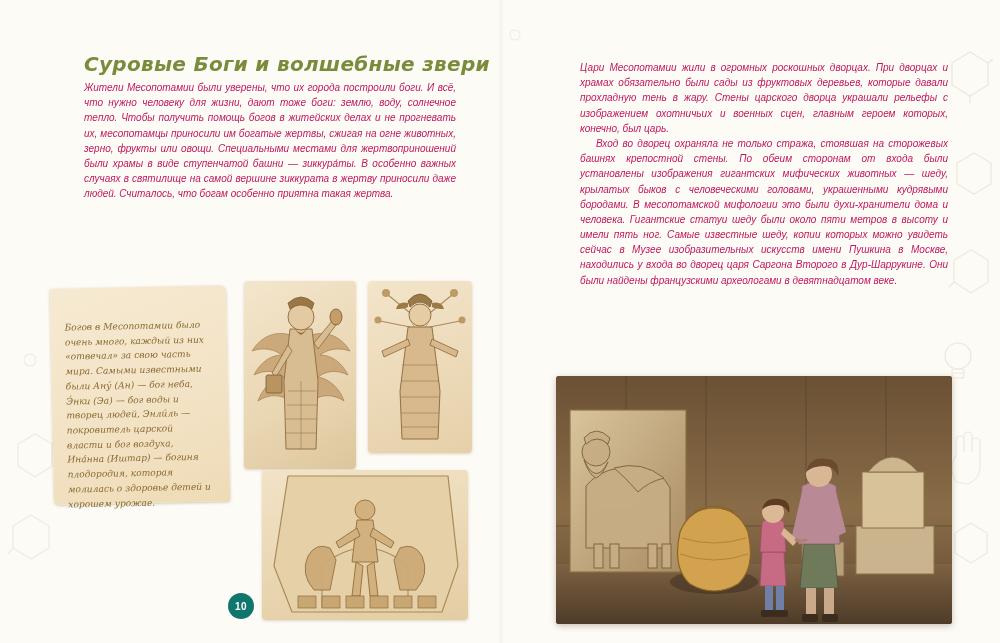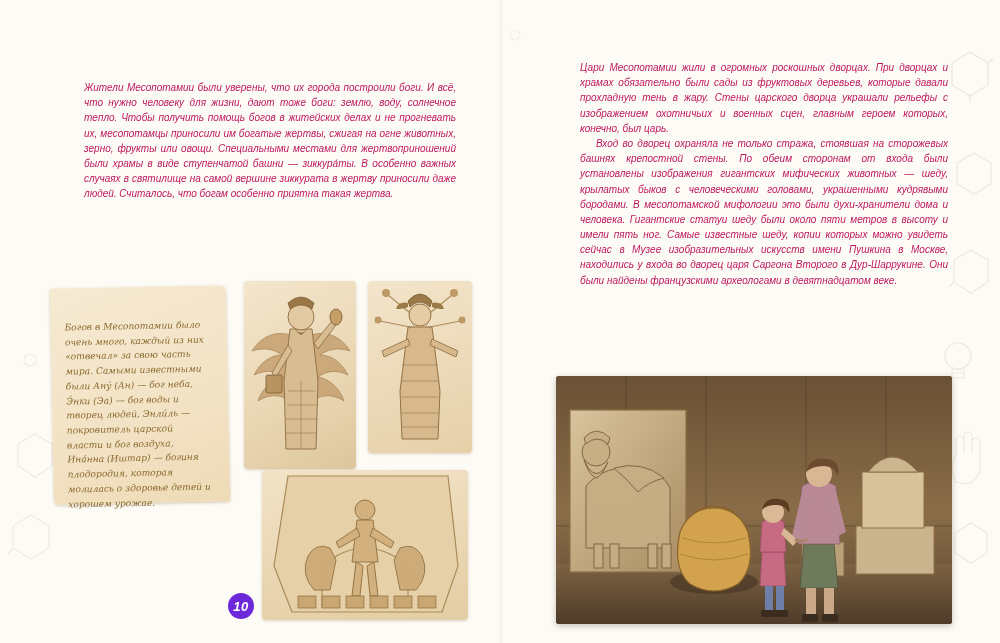--- a/index.html
+++ b/index.html
@@ -123,29 +123,28 @@
   }
 
   
   #page-number {
     position: absolute;
     left: 228px;
     top: 593px;
     width: 26px;
     height: 26px;
     border-radius: 50%;
-    background: #6d28d9;
+    background: #0f766e;
     color: #ffffff;
-    font-size: 13px;
+    font-size: 10px;
     font-weight: bold;
     display: flex;
     align-items: center;
     justify-content: center;
     letter-spacing: 0.5px;
-    font-style: italic;
   }
 
   
   #gutter {
     position: absolute;
     left: 498px; top: 0; width: 6px; height: 643px;
     background: linear-gradient(90deg, rgba(0,0,0,0.0), rgba(120,100,70,0.06), rgba(0,0,0,0.0));
   }
 </style>
 </head>
@@ -211,20 +210,21 @@
     </svg>
   </div>
   <div class="doodle" style="left:900px; top:600px;">
     <svg width="18" height="18" viewBox="0 0 18 18">
       <circle cx="9" cy="9" r="7" fill="none" stroke="#ded2bb" stroke-width="1.1"></circle>
     </svg>
   </div>
 
   <div id="gutter"></div>
 
+  <div id="heading">Суровые Боги и волшебные звери</div>
 
   <div id="left-col" class="col">
     <p>Жители Месопотамии были уверены, что их города построили боги. И всё, что нужно человеку для жизни, дают тоже боги: землю, воду, солнечное тепло. Чтобы получить помощь богов в житейских делах и не прогневать их, месопотамцы приносили им богатые жертвы, сжигая на огне животных, зерно, фрукты или овощи. Специальными местами для жертвоприношений были храмы в виде ступенчатой башни — зиккура́ты. В особенно важных случаях в святилище на самой вершине зиккурата в жертву приносили даже людей. Считалось, что богам особенно приятна такая жертва.</p>
   </div>
 
   <div id="right-col" class="col">
     <p>Цари Месопотамии жили в огромных роскошных дворцах. При дворцах и храмах обязательно были сады из фруктовых деревьев, которые давали прохладную тень в жару. Стены царского дворца украшали рельефы с изображением охотничьих и военных сцен, главным героем которых, конечно, был царь.</p>
     <p>Вход во дворец охраняла не только стража, стоявшая на сторожевых башнях крепостной стены. По обеим сторонам от входа были установлены изображения гигантских мифических животных — шеду, крылатых быков с человеческими головами, украшенными кудрявыми бородами. В месопотамской мифологии это были духи-хранители дома и человека. Гигантские статуи шеду были около пяти метров в высоту и имели пять ног. Самые известные шеду, копии которых можно увидеть сейчас в Музее изобразительных искусств имени Пушкина в Москве, находились у входа во дворец царя Саргона Второго в Дур-Шаррукине. Они были найдены французскими археологами в девятнадцатом веке.</p>
   </div>
 

